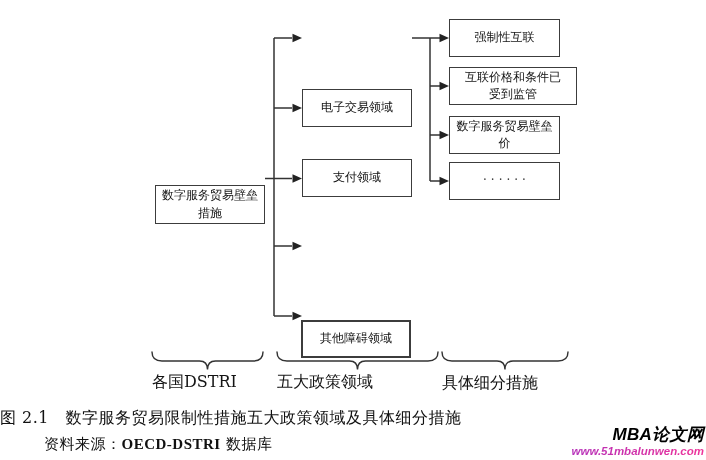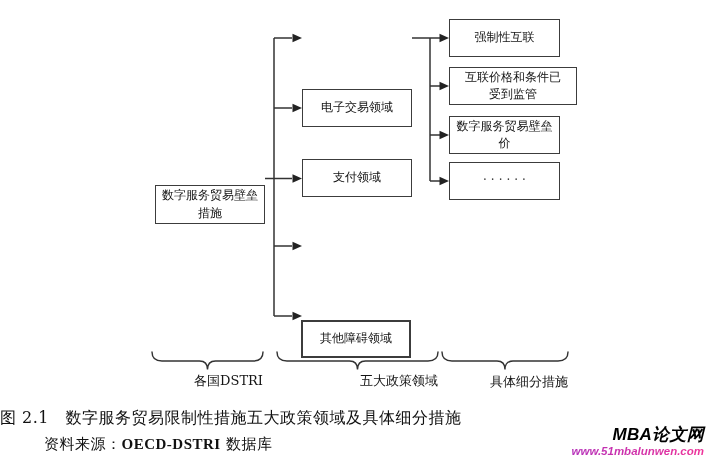--- a/index.html
+++ b/index.html
@@ -20,22 +20,22 @@
     display:flex;align-items:center;justify-content:center;
     text-align:center;
     font-size:12px;line-height:1.45;
     white-space:pre-line;
     color:#141414;
   }
   .box.thick{border-width:2px;}
   .box.dots{font-size:12px;letter-spacing:4px;color:#3a3a3a;padding-left:4px;}
   .brace-label{
     position:absolute;
-    text-align:right;
-    font-size:13px;
+    text-align:left;
+    font-size:16px;
     color:#141414;
     white-space:nowrap;
   }
   .caption{
     position:absolute;left:0;width:704px;
     text-align:left;
     font-size:16px;
     color:#111111;
     letter-spacing:0.5px;
   }

